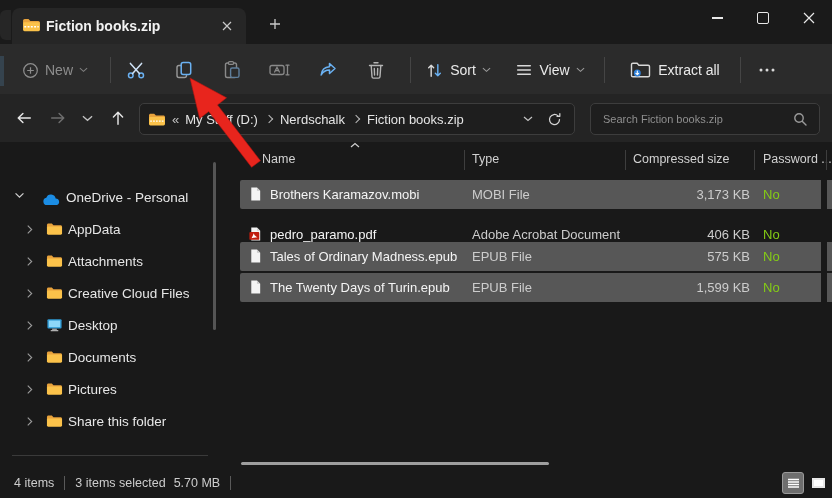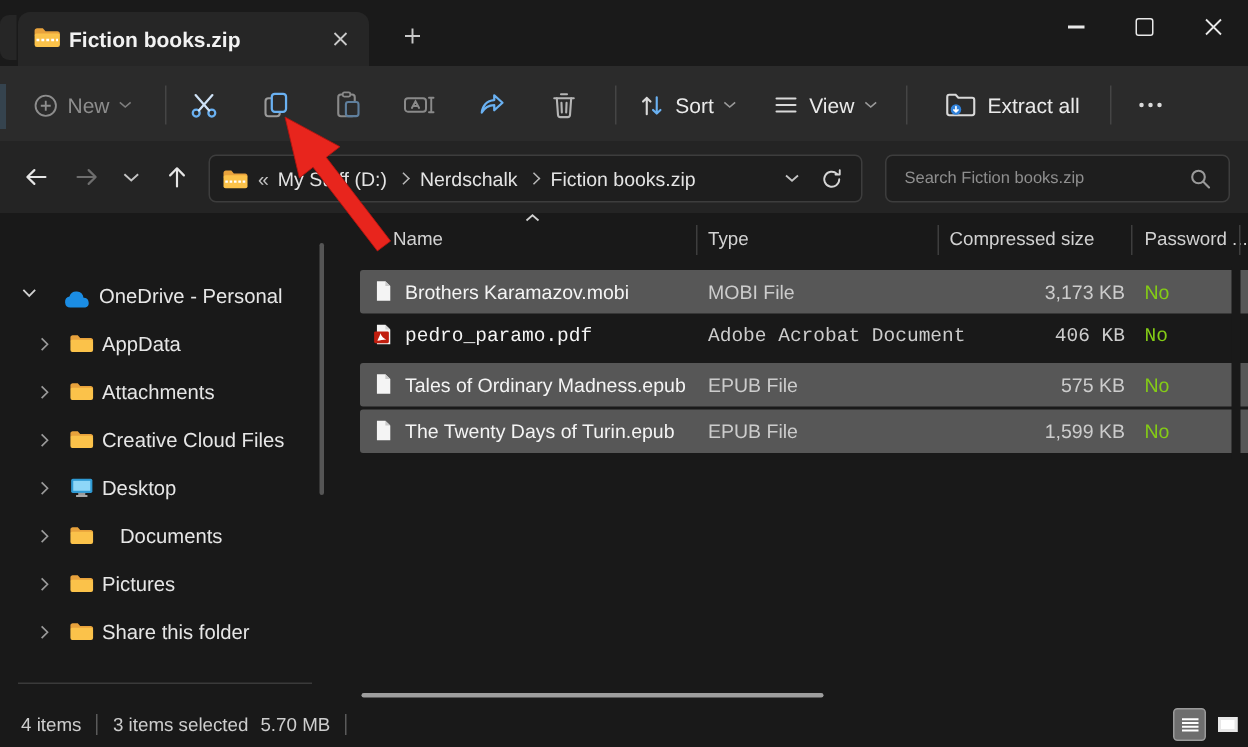--- a/index.html
+++ b/index.html
@@ -382,21 +382,21 @@
             <svg width="7" height="11" viewBox="0 0 8 12">
               <path d="M2 1.5 6.5 6 2 10.5" stroke="#9a9a9a" fill="none" stroke-width="1.3"></path>
             </svg>
           </span>
         <span class="ic" style="left:42px;">
             <svg width="17" height="14" viewBox="0 0 18 14">
               <path d="M1 2.8C1 1.9 1.7 1.2 2.6 1.2h3.6l1.7 1.9h7.5c.9 0 1.6.7 1.6 1.6v.9H1z" fill="#e8a23c"></path>
               <rect x="1" y="4.4" width="16" height="8.6" rx="1.4" fill="#fbc24a"></rect>
             </svg>
           </span>
-        <span class="side-lbl" style="left:76px;">Documents</span>
+        <span class="side-lbl" style="left:64px;">Documents</span>
       </div>
 
       <div class="side-item" style="top:233px;">
         <span class="chev" style="left:22px;">
             <svg width="7" height="11" viewBox="0 0 8 12">
               <path d="M2 1.5 6.5 6 2 10.5" stroke="#9a9a9a" fill="none" stroke-width="1.3"></path>
             </svg>
           </span>
         <span class="ic" style="left:42px;">
             <svg width="17" height="14" viewBox="0 0 18 14">
@@ -448,21 +448,21 @@
               <path d="M3.5 1h6L13 4.5V15H3.5z" fill="#f4f4f4"></path>
               <path d="M9.5 1v3.5H13z" fill="#c9c9c9"></path>
             </svg>
           </span>
         <span class="fname">Brothers Karamazov.mobi</span>
         <span class="ftype">MOBI File</span>
         <span class="fsize">3,173 KB</span>
         <span class="fpass">No</span>
       </div>
 
-      <div class="frow" style="top:67px;font-family:Liberation Mono, monospace;">
+      <div class="frow" style="top:78px;">
         <span class="fic">
             <svg width="15" height="16" viewBox="0 0 16 16">
               <path d="M3.5 1h6L13 4.5V15H3.5z" fill="#f4f4f4"></path>
               <path d="M9.5 1v3.5H13z" fill="#d4d4d4"></path>
               <rect x="1.5" y="5.8" width="10.5" height="8.4" rx="1" fill="#c11e0f"></rect>
               <path d="M3.8 12.4c1-1.9 2-4.3 2.2-5.3.8 2.2 2.3 3.8 4.1 4.4-1.9.3-4.4.5-6.3.9z" fill="#fff"></path>
             </svg>
           </span>
         <span class="fname">pedro_paramo.pdf</span>
         <span class="ftype">Adobe Acrobat Document</span>

